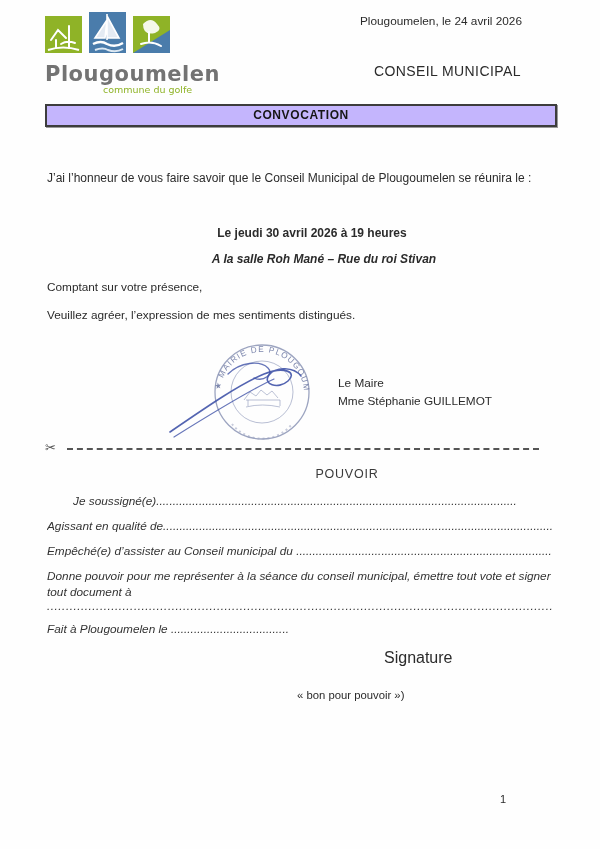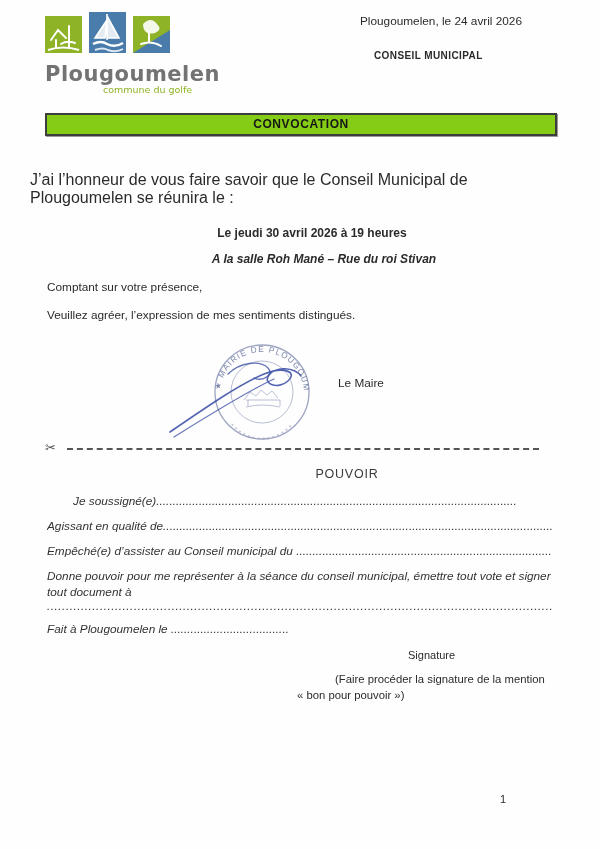--- a/index.html
+++ b/index.html
@@ -24,38 +24,38 @@
     margin-top: 2px;
   }
   .logo-sub {
     font-family: "DejaVu Sans", sans-serif;
     font-size: 9.5px;
     color: #8fb327;
     margin-left: 58px;
     margin-top: -2px;
   }
   .date-line { position:absolute; left:340px; top:14px; font-size:11.8px;margin-left:20px; }
-  .org-line  { position:absolute; left:374px; top:50px; font-size:10px; letter-spacing:.4px;font-weight:bold; }
+  .org-line  { position:absolute; left:374px; top:63px; font-size:14px; letter-spacing:.4px; }
 
   
   .banner {
-    position:absolute; left:45px; top:113px; width:508px; height:19px;
-    background:#84cc16;
+    position:absolute; left:45px; top:104px; width:508px; height:19px;
+    background:#c4b5fd;
     border:2px solid #3d3d3d;
     text-align:center;
     font-weight:bold;
     font-size:12px;
     line-height:19px;
     letter-spacing:.6px;
     color:#161616;
     box-shadow: 1px 1px 0 #9a9a9a;
   }
 
   
-  .intro { position:absolute; left:30px; top:171px; right:40px; font-size:16px; }
+  .intro { position:absolute; left:47px; top:171px; right:40px; font-size:12px; }
   .meet-date  { position:absolute; left:12px; top:226px; width:100%; text-align:center; font-weight:bold; font-size:12px; }
   .meet-place { position:absolute; left:0; top:252px; width:100%; text-align:center; font-weight:bold; font-style:italic; font-size:12px;padding-left:24px; }
   .pline1 { position:absolute; left:47px; top:280px; font-size:11.8px; }
   .pline2 { position:absolute; left:47px; top:308px; font-size:11.8px; }
 
   
   .stamp-wrap { position:absolute; left:168px; top:334px; width:185px; height:106px; }
   .maire-block { position:absolute; left:338px; top:358px; font-size:11.8px; line-height:18px;margin-top:16px; }
 
   
@@ -63,21 +63,21 @@
   .scissors { position:absolute; left:0; top:0; font-size:13px; color:#555; }
   .dashes { position:absolute; left:22px; top:8px; width:472px; border-top:2px dashed #555; }
 
   
   .pouvoir-title { position:absolute; left:0; top:467px; width:100%; text-align:center; font-size:12.5px; letter-spacing:.8px; color:#3a3a3a;padding-left:47px; }
   .fline { position:absolute; left:47px; right:48px; font-style:italic; font-size:11.8px; white-space:nowrap; overflow:hidden; color:#333; }
   .f1 { top:494px;margin-left:26px; } .f2 { top:519px; } .f3 { top:544px; }
   .fblock { position:absolute; left:47px; top:568px; width:512px; font-style:italic; font-size:11.8px; line-height:16px; color:#333; }
   .fdots { top:599px; letter-spacing:.5px; }
   .f5 { top:622px; }
-  .sig-label { position:absolute; left:408px; top:649px; font-size:11px; }
+  .sig-label { position:absolute; left:384px; top:649px; font-size:16px; }
   .note-l1 { position:absolute; left:335px; top:673px; font-size:11.3px; }
   .note-l2 { position:absolute; left:297px; top:689px; font-size:11.3px; }
   .page-num { position:absolute; left:500px; top:793px; font-size:11px; }
 </style>
 </head>
 <body>
 
 <div class="page">
 
   <div class="logo">
@@ -129,34 +129,34 @@
 
       <path d="M76 66 l6 -8 l6 4 l5 -6 l6 5 l5 -4 l6 7 M78 66 h34 M80 66 v6 M112 66 v6 M78 73 q16 -4 34 0" stroke="#9aa3c0" stroke-width="0.9" fill="none" opacity="0.75"></path>
 
       <path d="M2 98 C 40 72 72 50 96 40 C 116 32 130 38 120 47 C 110 56 94 50 101 41 C 108 32 126 33 133 42" fill="none" stroke="#4053a8" stroke-width="1.6" opacity="0.9" stroke-linecap="round"></path>
       <path d="M6 103 C 46 78 80 57 106 45" fill="none" stroke="#4053a8" stroke-width="1.2" opacity="0.8" stroke-linecap="round"></path>
       <path d="M60 40 C 72 28 92 26 100 34 C 106 40 96 48 86 44" fill="none" stroke="#4053a8" stroke-width="1.3" opacity="0.8" stroke-linecap="round"></path>
     </svg>
   </div>
   <div class="maire-block">
     <div>Le Maire</div>
+    <div>Mme Stéphanie GUILLEMOT</div>
   </div>
 
   <div class="cutline">
     <span class="scissors">✂</span>
     <span class="dashes"></span>
   </div>
 
   <div class="pouvoir-title">POUVOIR</div>
   <div class="fline f1">Je soussigné(e)..............................................................................................................</div>
   <div class="fline f2">Agissant en qualité de..............................................................................................................................</div>
   <div class="fline f3">Empêché(e) d’assister au Conseil municipal du .................................................................................................</div>
   <div class="fblock">Donne pouvoir pour me représenter à la séance du conseil municipal, émettre tout vote et signer tout document à</div>
   <div class="fline fdots">....................................................................................................................................................................................................................</div>
   <div class="fline f5">Fait à Plougoumelen le ....................................</div>
 
   <div class="sig-label">Signature</div>
-  <div class="note-l1">(Faire procéder la signature de la mention</div>
   <div class="note-l2">« bon pour pouvoir »)</div>
 
   <div class="page-num">1</div>
 
 </div>
 
 </body></html>

